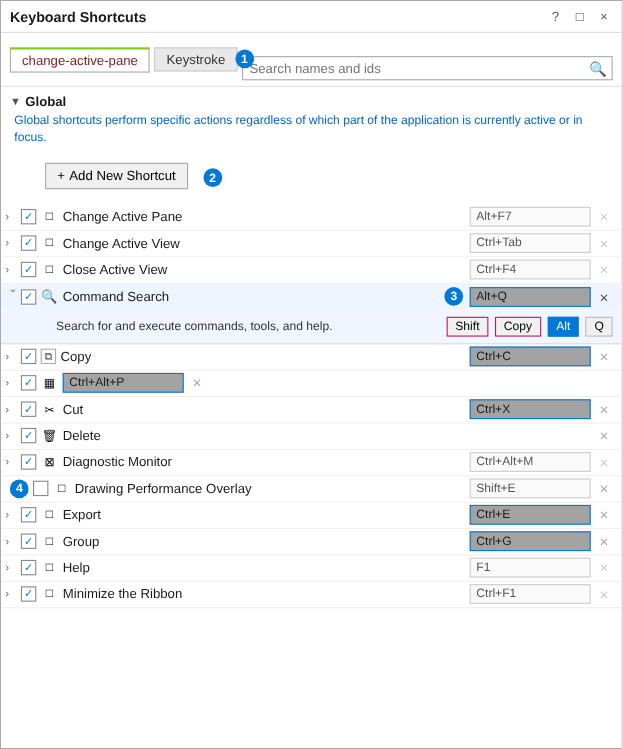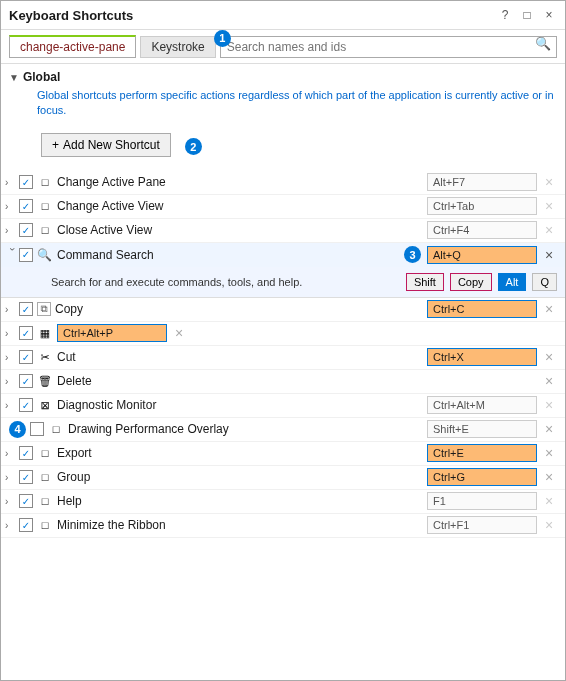--- a/index.html
+++ b/index.html
@@ -68,21 +68,22 @@
     .tab-btn.active {
       background: #fff;
       border-bottom-color: #fff;
       color: #0066cc;
       border-color: #aaa;
     }
     .search-wrap {
       flex: 1;
       position: relative;
       display: flex;
-      align-items: flex-start;
+      align-items: center;
+      margin-top: 16px;
     }
     .search-input {
       width: 100%;
       padding: 3px 24px 3px 6px;
       border: 1px solid #aaa;
       font-size: 12px;
       outline: none;
       color: #888;
     }
     .search-icon {
@@ -121,21 +122,21 @@
     .section-header {
       padding: 6px 8px 2px 8px;
       display: flex;
       align-items: center;
       gap: 4px;
       font-weight: 600;
       font-size: 12px;
       color: #1a1a1a;
     }
     .section-desc {
-      padding: 2px 8px 6px 36px;
+      padding: 2px 8px 6px 12px;
       font-size: 11px;
       color: #0066cc;
       line-height: 1.4;
     }
     .add-btn {
       margin: 4px 8px 8px 20px;
       padding: 4px 10px;
       border: 1px solid #aaa;
       background: #f0f0f0;
       cursor: pointer;
@@ -198,21 +199,21 @@
       padding: 2px 5px;
       border: 1px solid #ccc;
       font-size: 11px;
       color: #555;
       background: #fafafa;
       text-align: left;
     }
     .key-input.active-key {
       border-color: #0078d7;
       color: #1a1a1a;
-      background: #fdba74;
+      background: #a3a3a3;
     }
     .delete-btn {
       width: 16px;
       height: 16px;
       color: #aaa;
       font-size: 14px;
       cursor: pointer;
       margin-left: 4px;
       display: flex;
       align-items: center;

